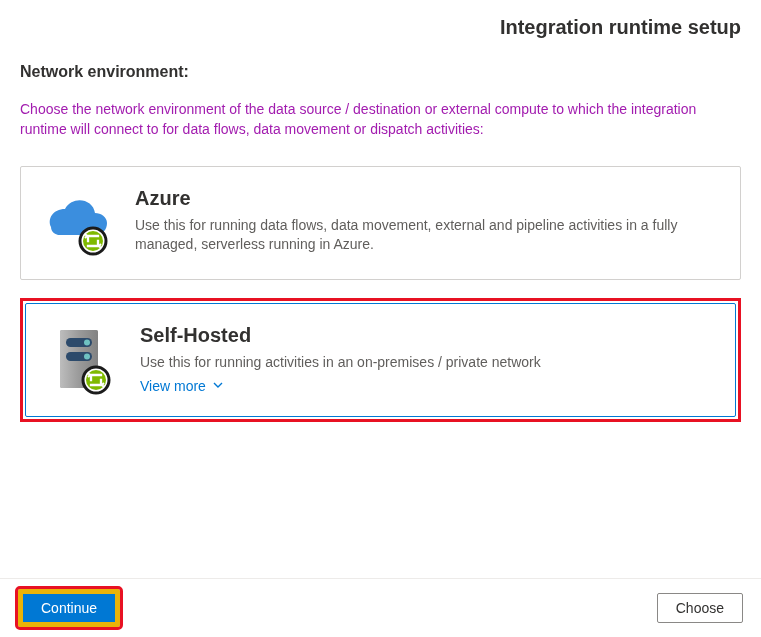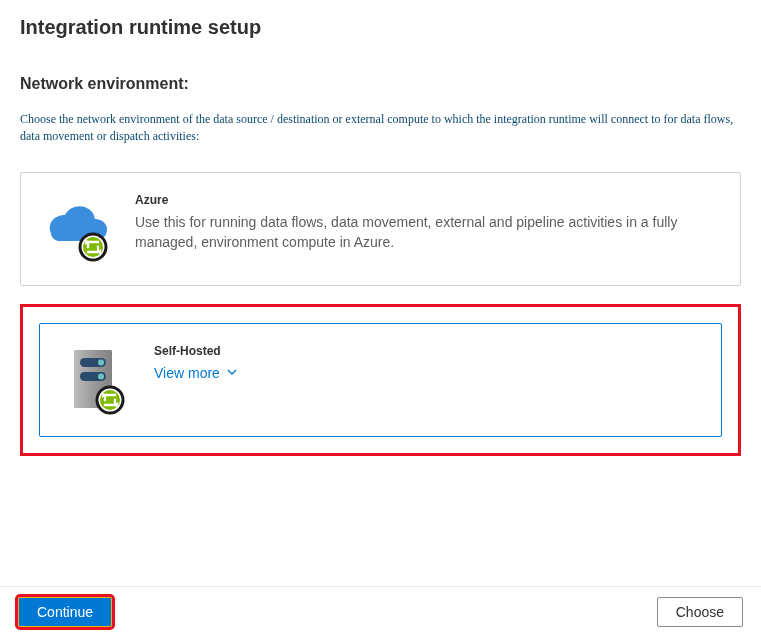--- a/index.html
+++ b/index.html
@@ -14,69 +14,69 @@
       background: #ffffff;
       position: relative;
       color: #323130;
     }
     .container {
       padding: 16px 20px 0 20px;
     }
     .page-title {
       font-size: 20px;
       font-weight: 600;
-      margin-bottom: 36px;
+      margin-bottom: 24px;
       color: #323130;
+      text-align: right;
     }
     .section-title {
       font-size: 16px;
       font-weight: 600;
       margin-bottom: 18px;
       color: #323130;
     }
     .section-desc {
-      font-size: 12px;
-      color: #0c4a6e;
+      font-size: 14px;
+      color: #a21caf;
       line-height: 1.45;
       margin-bottom: 26px;
-      font-family: Liberation Serif, serif;
     }
     .option-card {
       border: 1px solid #d2d0ce;
       border-radius: 2px;
       padding: 20px 24px 20px 20px;
       display: flex;
       align-items: flex-start;
       margin-bottom: 18px;
       cursor: pointer;
       background: #fff;
     }
     .option-card.selected {
       border: 1px solid #0078d4;
     }
     .highlight-frame {
       border: 3px solid #e81123;
       margin-bottom: 18px;
-      padding: 16px;
+      padding: 2px;
     }
     .highlight-frame .option-card {
       margin-bottom: 0;
     }
     .card-icon {
       width: 72px;
       height: 72px;
       flex-shrink: 0;
       margin-right: 22px;
       position: relative;
     }
     .card-content {
       flex: 1;
     }
     .card-title {
-      font-size: 12px;
+      font-size: 20px;
       font-weight: 600;
       margin-bottom: 6px;
       color: #323130;
     }
     .card-desc {
       font-size: 14px;
       color: #605e5c;
       line-height: 1.42;
       margin-bottom: 4px;
     }
@@ -103,21 +103,21 @@
     .btn {
       font-family: inherit;
       font-size: 14px;
       padding: 6px 18px;
       border-radius: 2px;
       cursor: pointer;
       min-width: 80px;
     }
     .btn-primary {
       background: #0078d4;
-      border: 1px solid #eab308;
+      border: 5px solid #eab308;
       color: #fff;
     }
     .btn-secondary {
       background: #fff;
       border: 1px solid #8a8886;
       color: #323130;
     }
     .btn-highlight {
       outline: 3px solid #e81123;
       outline-offset: 0px;
@@ -138,21 +138,21 @@
         <path d="M54 48 C62 48 66 42 66 36 C66 30 60 26 54 26 C52 12 32 8 24 22 C12 22 6 32 10 40 C10 46 16 48 18 48 Z" fill="#3b8ede"></path>
         <circle cx="52" cy="54" r="13" fill="#fff" stroke="#1b1b1b" stroke-width="3"></circle>
         <circle cx="52" cy="54" r="10" fill="#7fba00"></circle>
         <path d="M47 54 L47 49 L57 49 M57 54 L57 59 L47 59" fill="none" stroke="#fff" stroke-width="2.3" stroke-linecap="square"></path>
         <path d="M46 49 L44 51 M46 49 L44 47" stroke="#fff" stroke-width="2" fill="none"></path>
         <path d="M58 59 L60 57 M58 59 L60 61" stroke="#fff" stroke-width="2" fill="none"></path>
       </svg>
     </div>
     <div class="card-content">
       <div class="card-title">Azure</div>
-      <div class="card-desc">Use this for running data flows, data movement, external and pipeline activities in a fully managed, environment compute in Azure.</div>
+      <div class="card-desc">Use this for running data flows, data movement, external and pipeline activities in a fully managed, serverless running in Azure.</div>
     </div>
   </div>
 
   <div class="highlight-frame">
     <div class="option-card selected">
       <div class="card-icon">
         <svg viewBox="0 0 72 72" width="72" height="72">
           <rect x="14" y="6" width="38" height="58" rx="2" fill="#a0a0a0"></rect>
           <rect x="14" y="6" width="38" height="58" rx="2" fill="url(#g1)"></rect>
           <defs>
@@ -168,20 +168,21 @@
           <circle cx="41" cy="32.5" r="3" fill="#6fc2c2"></circle>
           <circle cx="50" cy="56" r="13" fill="#fff" stroke="#1b1b1b" stroke-width="3"></circle>
           <circle cx="50" cy="56" r="10" fill="#7fba00"></circle>
           <path d="M45 56 L45 51 L55 51 M55 56 L55 61 L45 61" fill="none" stroke="#fff" stroke-width="2.3" stroke-linecap="square"></path>
           <path d="M44 51 L42 53 M44 51 L42 49" stroke="#fff" stroke-width="2" fill="none"></path>
           <path d="M56 61 L58 59 M56 61 L58 63" stroke="#fff" stroke-width="2" fill="none"></path>
         </svg>
       </div>
       <div class="card-content">
         <div class="card-title">Self-Hosted</div>
+        <div class="card-desc">Use this for running activities in an on-premises / private network</div>
         <span class="view-more">
           <span>View more</span>
           <span class="chevron">
             <svg width="12" height="12" viewBox="0 0 12 12">
                 <path d="M2 4 L6 8 L10 4" fill="none" stroke="#0078d4" stroke-width="1.4"></path>
               </svg>
           </span>
         </span>
       </div>
     </div>

